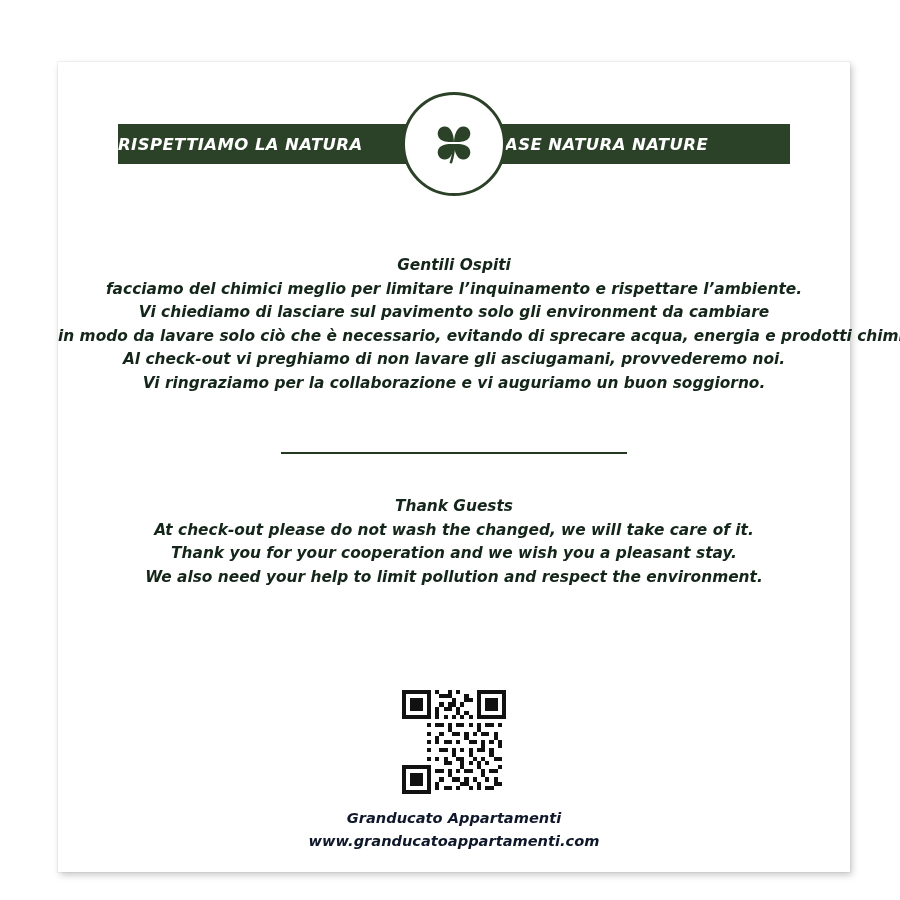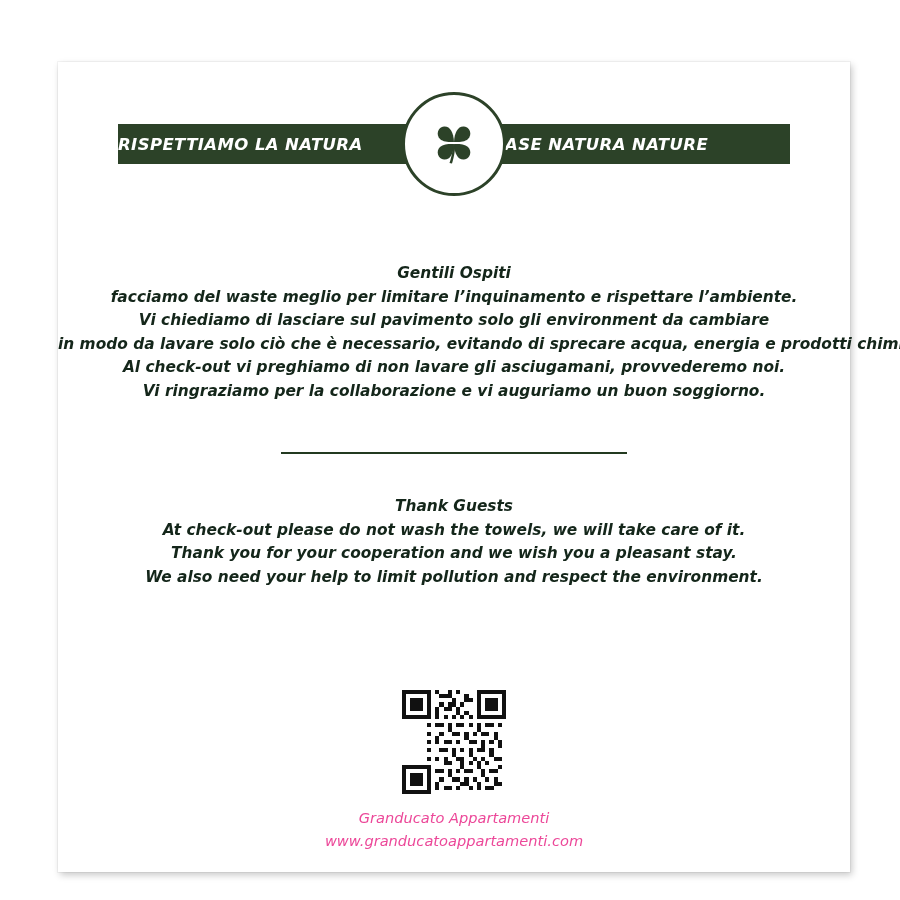--- a/index.html
+++ b/index.html
@@ -92,21 +92,21 @@
     font-weight: 600;
   }
   .block .lead {
     font-weight: 700;
   }
   .block p {
     margin: 0;
     white-space: nowrap;
   }
 
-  #italian-block { top: 200px; }
+  #italian-block { top: 192px; }
   #english-block { top: 433px; }
 
   .divider {
     position: absolute;
     left: 50%;
     transform: translateX(-50%);
     top: 390px;
     width: 346px;
     height: 2px;
     background: #233a20;
@@ -124,24 +124,24 @@
   }
   .qr-wrap svg { display: block; }
 
   
   .footer {
     position: absolute;
     left: 0;
     top: 744px;
     width: 792px;
     text-align: center;
-    color: #ec4899;
+    color: #0f172a;
     font-family: "DejaVu Sans", sans-serif;
     font-style: italic;
-    font-weight: 400;
+    font-weight: 700;
     font-size: 14.6px;
     line-height: 23px;
   }
   .footer div { white-space: nowrap; }
 </style>
 </head>
 <body>
 
 <div id="page">
 
@@ -163,32 +163,32 @@
             <path d="M32 32 C32 32 22 31 18 35 C13.5 39.5 16 47 22 47.5 C28 48 31.5 42 32 32 Z"></path>
             <path d="M32 32 C32 32 42 31 46 35 C50.5 39.5 48 47 42 47.5 C36 48 32.5 42 32 32 Z"></path>
             <path d="M31.2 33 C31.2 33 30.5 43 27.5 51 L30 51.6 C32.4 44 33.2 37 33.2 33 Z"></path>
           </g>
         </svg>
       </div>
     </div>
 
     <div class="block" id="italian-block">
       <p class="lead">Gentili Ospiti</p>
-      <p>facciamo del waste meglio per limitare l’inquinamento e rispettare l’ambiente.</p>
+      <p>facciamo del chimici meglio per limitare l’inquinamento e rispettare l’ambiente.</p>
       <p>Vi chiediamo di lasciare sul pavimento solo gli environment da cambiare</p>
       <p>in modo da lavare solo ciò che è necessario, evitando di sprecare acqua, energia e prodotti chimici.</p>
       <p>Al check-out vi preghiamo di non lavare gli asciugamani, provvederemo noi.</p>
       <p>Vi ringraziamo per la collaborazione e vi auguriamo un buon soggiorno.</p>
     </div>
 
     <div class="divider"></div>
 
     <div class="block" id="english-block">
       <p class="lead">Thank Guests</p>
-      <p>At check-out please do not wash the towels, we will take care of it.</p>
+      <p>At check-out please do not wash the changed, we will take care of it.</p>
       <p>Thank you for your cooperation and we wish you a pleasant stay.</p>
       <p>We also need your help to limit pollution and respect the environment.</p>
     </div>
 
     <div class="qr-wrap">
       <svg width="104" height="104" viewBox="0 0 25 25" shape-rendering="crispEdges">
         <rect width="25" height="25" fill="#ffffff"></rect>
         <g fill="#111111">
 
           <rect x="0" y="0" width="7" height="1"></rect>

